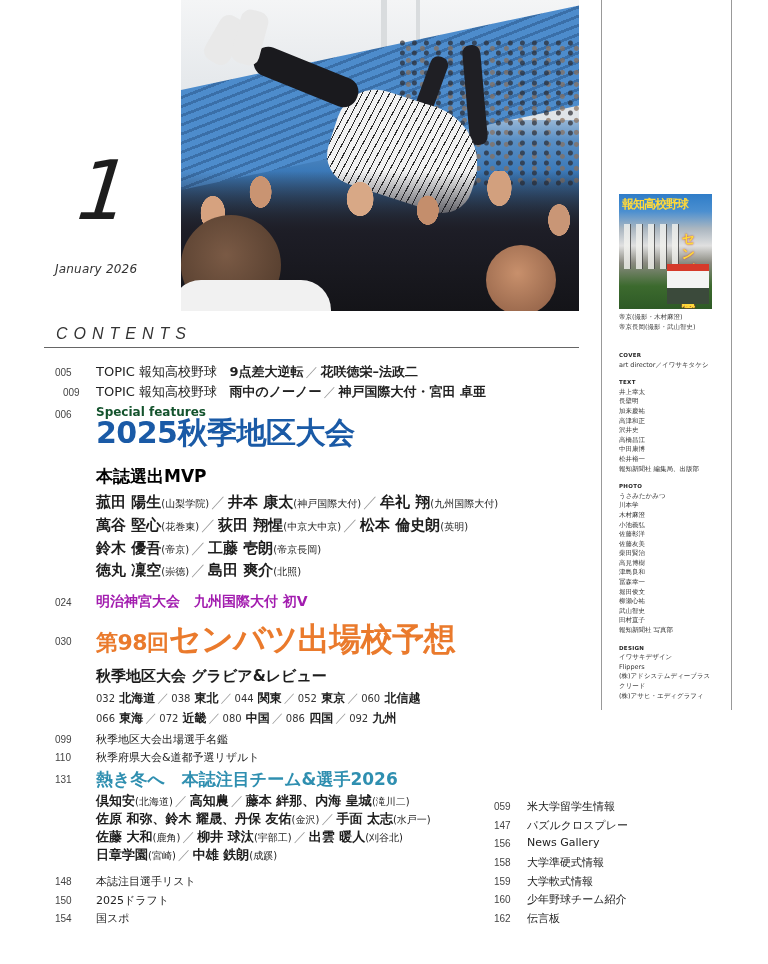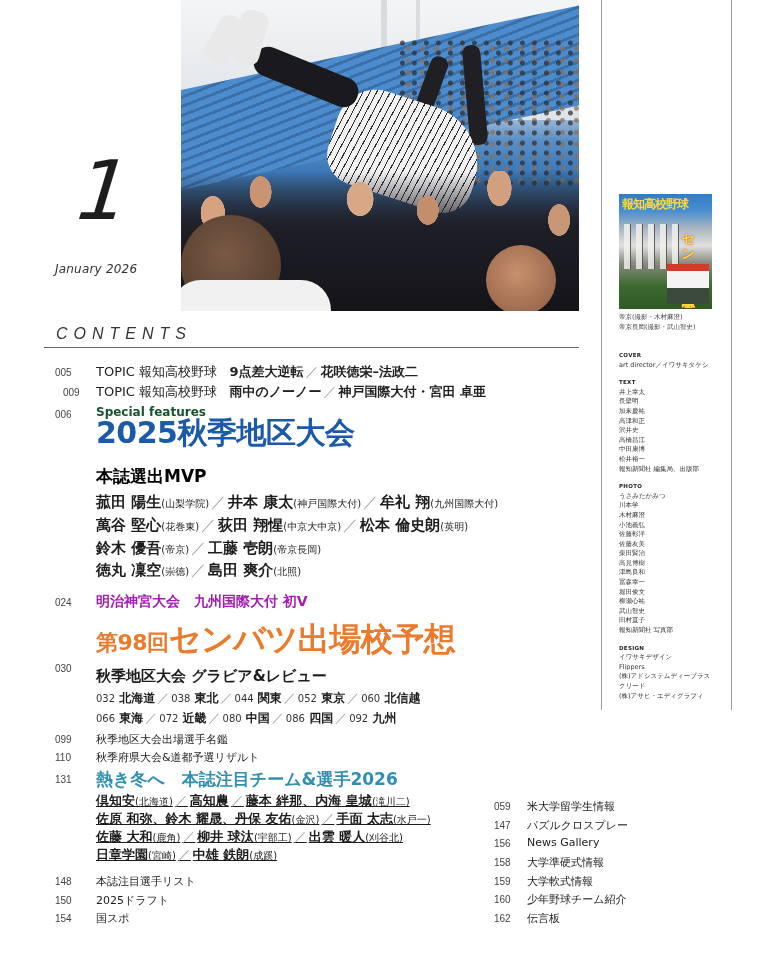--- a/index.html
+++ b/index.html
@@ -59,21 +59,21 @@
     .mvp-line { font-size: 15px; color:#1d1d1d; font-weight: 600; }
     .small { font-size: 10px; font-weight: normal; }
     .bold-line { font-weight:bold; font-size: 14px; color:#a21caf; }
     .senbatsu { color:#ea7a2c; font-weight:900; font-size: 32px; letter-spacing: -0.5px; }
     .senbatsu .small-kai { font-size: 22px; }
     .grav-head { font-weight:bold; font-size: 15px; color:#1d1d1d; }
     .region { font-size: 12px; color:#1d1d1d; font-weight:600; }
     .region .num { font-size: 10px; font-weight:normal; color:#333; }
     .plain { font-size: 11px; color:#1d1d1d; }
     .atsuki { color:#2f8fb0; font-weight:bold; font-size: 17px; }
-    .team-line { font-size: 13px; color:#1d1d1d; font-weight:600;text-decoration:underline; }
+    .team-line { font-size: 13px; color:#1d1d1d; font-weight:600; }
 
     
     .rpg { position:absolute; left:494px; font-family:"Liberation Sans",sans-serif; font-size: 10px; color:#444; }
     .rline { position:absolute; left:527px; font-size: 11px; color:#1d1d1d; white-space:nowrap; }
 
     
     .sidebar-rule-l { position:absolute; left:601px; top:0; width:1px; height:710px; background:#999; }
     .sidebar-rule-r { position:absolute; left:731px; top:0; width:1px; height:710px; background:#999; }
     .cover {
       position:absolute; left:619px; top:194px; width:93px; height:115px; overflow:hidden;
@@ -144,21 +144,21 @@
   <div class="line mvp-line" style="top:539px;">
     <span>鈴木 優吾</span><span class="small">(帝京)</span><span class="slash">／</span><span>工藤 壱朗</span><span class="small">(帝京長岡)</span>
   </div>
   <div class="line mvp-line" style="top:561px;">
     <span>徳丸 凜空</span><span class="small">(崇徳)</span><span class="slash">／</span><span>島田 爽介</span><span class="small">(北照)</span>
   </div>
 
   <div class="pg" style="top:597px;">024</div>
   <div class="line bold-line" style="top:593px;">明治神宮大会　九州国際大付 初V</div>
 
-  <div class="pg" style="top:636px;margin-top:27px;">030</div>
+  <div class="pg" style="top:636px;">030</div>
   <div class="line senbatsu" style="top:618px;">
     <span class="small-kai">第98回</span><span>センバツ出場校予想</span>
   </div>
   <div class="line grav-head" style="top:667px;">秋季地区大会 グラビア&amp;レビュー</div>
   <div class="line region" style="top:690px;">
     <span class="num">032</span> <span>北海道</span><span class="slash">／</span><span class="num">038</span> <span>東北</span><span class="slash">／</span><span class="num">044</span> <span>関東</span><span class="slash">／</span><span class="num">052</span> <span>東京</span><span class="slash">／</span><span class="num">060</span> <span>北信越</span>
   </div>
   <div class="line region" style="top:710px;">
     <span class="num">066</span> <span>東海</span><span class="slash">／</span><span class="num">072</span> <span>近畿</span><span class="slash">／</span><span class="num">080</span> <span>中国</span><span class="slash">／</span><span class="num">086</span> <span>四国</span><span class="slash">／</span><span class="num">092</span> <span>九州</span>
   </div>

